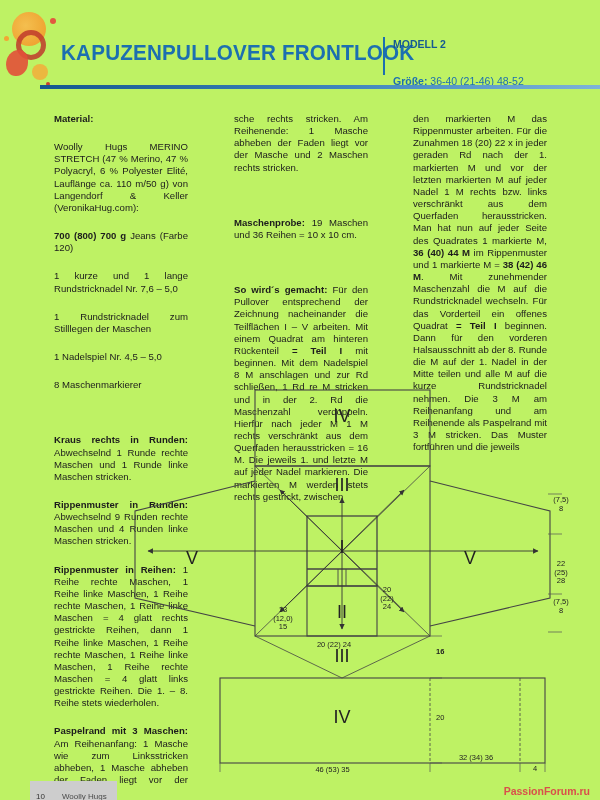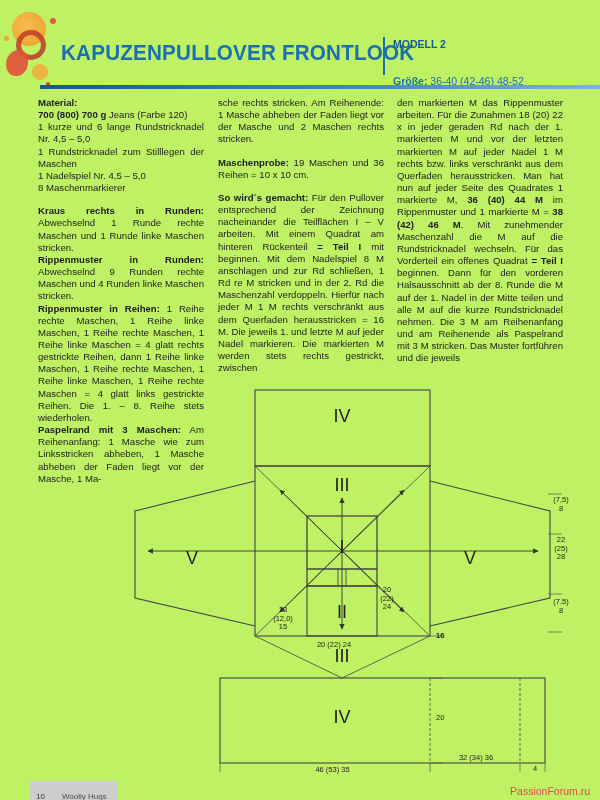--- a/index.html
+++ b/index.html
@@ -31,21 +31,21 @@
   .header-vline { position:absolute; left:383px; top:37px; width:2px; height:38px; background:#1c6fb0; }
   .model-block { position:absolute; left:393px; top:38px; font-size:10.5px; color:#1c6fb0; }
   .model-block .m1 { font-weight:bold; color:#155a92; margin-bottom:25px; }
   .model-block .size b { font-weight:bold;margin-top:34px; }
   .header-rule { position:absolute; left:40px; right:0; top:85px; height:3.5px;
     background:linear-gradient(90deg,#15588f,#3f86bd 55%,#7db3d8); }
 
   
   .col { position:absolute; top:97px; width:166px; font-size:9.6px; line-height:12.15px;
     text-align:justify; }
-  .col p { margin:0; }
+  .col p { margin:16px; }
   .col .gap { height:11px; }
   .lead { font-weight:bold; }
   .h { font-weight:bold; }
   #col1 { left:38px; }
   #col2 { left:218px; }
   #col3 { left:397px; }
 
   
   .diagram { position:absolute; left:30px; top:386px; width:560px; height:394px; }
   .diagram svg { position:absolute; left:0; top:0; }
@@ -53,21 +53,21 @@
     font-family:Liberation Sans, sans-serif; font-size:18px; color:#222; }
   .meas { position:absolute; font-size:7.5px; line-height:8.6px; color:#222;
     white-space:pre-line; text-align:center; }
 
   
   .footer-left { position:absolute; left:30px; top:781px; height:30px; background:#cdcdcd;
     color:#4a4a4a; font-size:8px; line-height:13px; padding:0 10px 0 6px;
     display:flex; gap:17px; align-items:center; }
   .footer-left .num { color:#333; }
   .footer-right { position:absolute; right:10px; top:785px; font-size:10.5px;
-    font-weight:normal; color:#d9504a; }
+    font-weight:bold; color:#d9504a; }
 </style>
 </head>
 <body>
 
 <div class="page">
 
   <div class="splash">
     <i class="b1"></i>
     <i class="ring"></i>
     <i class="b2"></i>
@@ -75,29 +75,30 @@
     <i class="d1"></i>
     <i class="d2"></i>
     <i class="d3"></i>
   </div>
 
   <div class="title">KAPUZENPULLOVER FRONTLOOK</div>
   <div class="header-vline"></div>
 
   <div class="model-block">
     <div class="m1">MODELL 2</div>
-    <div class="size"><b>Größe:</b><span> 36-40 (42-46) 48-52</span></div>
+    <div class="size"><b>Größe:</b><span> 36-40 (21-46) 48-52</span></div>
   </div>
 
   <div class="header-rule"></div>
 
   <div class="col" id="col1">
     <p class="h">Material:</p>
+    <p>Woolly Hugs MERINO STRETCH (47 % Merino, 47 % Polyacryl, 6 % Polyester Elité, Lauflänge ca. 110 m/50 g) von Langendorf &amp; Keller (VeronikaHug.com):</p>
     <p><b class="lead">700 (800) 700 g</b><span> Jeans (Farbe 120)</span></p>
-    <p>1 kurze und 6 lange Rundstricknadel Nr. 4,5 – 5,0</p>
+    <p>1 kurze und 1 lange Rundstricknadel Nr. 7,6 – 5,0</p>
     <p>1 Rundstricknadel zum Stilllegen der Maschen</p>
     <p>1 Nadelspiel Nr. 4,5 – 5,0</p>
     <p>8 Maschenmarkierer</p>
     <div class="gap"></div>
     <p><b class="lead">Kraus rechts in Runden:</b><span> Abwechselnd 1 Runde rechte Maschen und 1 Runde linke Maschen stricken.</span></p>
     <p><b class="lead">Rippenmuster in Runden:</b><span> Abwechselnd 9 Runden rechte Maschen und 4 Runden linke Maschen stricken.</span></p>
     <p><b class="lead">Rippenmuster in Reihen:</b><span> 1 Reihe rechte Maschen, 1 Reihe linke Maschen, 1 Reihe rechte Maschen, 1 Reihe linke Maschen = 4 glatt rechts gestrickte Reihen, dann 1 Reihe linke Maschen, 1 Reihe rechte Maschen, 1 Reihe linke Maschen, 1 Reihe rechte Maschen = 4 glatt links gestrickte Reihen. Die 1. – 8. Reihe stets wiederholen.</span></p>
     <p><b class="lead">Paspelrand mit 3 Maschen:</b><span> Am Reihenanfang: 1 Masche wie zum Linksstricken abheben, 1 Masche abheben der Faden liegt vor der Masche, 1 Ma-</span></p>
   </div>
 
@@ -187,33 +188,33 @@
     <div class="rn" style="left:312px; top:99px;">III</div>
     <div class="rn" style="left:312px; top:161px;">I</div>
     <div class="rn" style="left:312px; top:226px;">II</div>
     <div class="rn" style="left:312px; top:270px;">III</div>
     <div class="rn" style="left:312px; top:331px;">IV</div>
     <div class="rn" style="left:162px; top:172px;">V</div>
     <div class="rn" style="left:440px; top:172px;">V</div>
 
     <div class="meas" style="left:520px; top:110px; width:22px;">(7,5)
 8</div>
-    <div class="meas" style="left:520px; top:150px; width:22px;">22
+    <div class="meas" style="left:520px; top:174px; width:22px;">22
 (25)
 28</div>
     <div class="meas" style="left:520px; top:212px; width:22px;">(7,5)
 8</div>
     <div class="meas" style="left:346px; top:200px; width:22px;">20
 (22)
 24</div>
     <div class="meas" style="left:240px; top:220px; width:26px;">13
 (12,0)
 15</div>
     <div class="meas" style="left:272px; top:255px; width:64px;">20 (22) 24</div>
-    <div class="meas" style="left:406px; top:246px;font-weight:bold;">16</div>
+    <div class="meas" style="left:406px; top:262px;font-weight:bold;">16</div>
     <div class="meas" style="left:406px; top:328px;">20</div>
     <div class="meas" style="left:255px; top:380px; width:95px;">46 (53) 35</div>
     <div class="meas" style="left:405px; top:368px; width:82px;">32 (34) 36</div>
     <div class="meas" style="left:498px; top:379px; width:14px;">4</div>
   </div>
 
   <div class="footer-left">
     <span class="num">10</span>
     <span>Woolly Hugs</span>
   </div>

